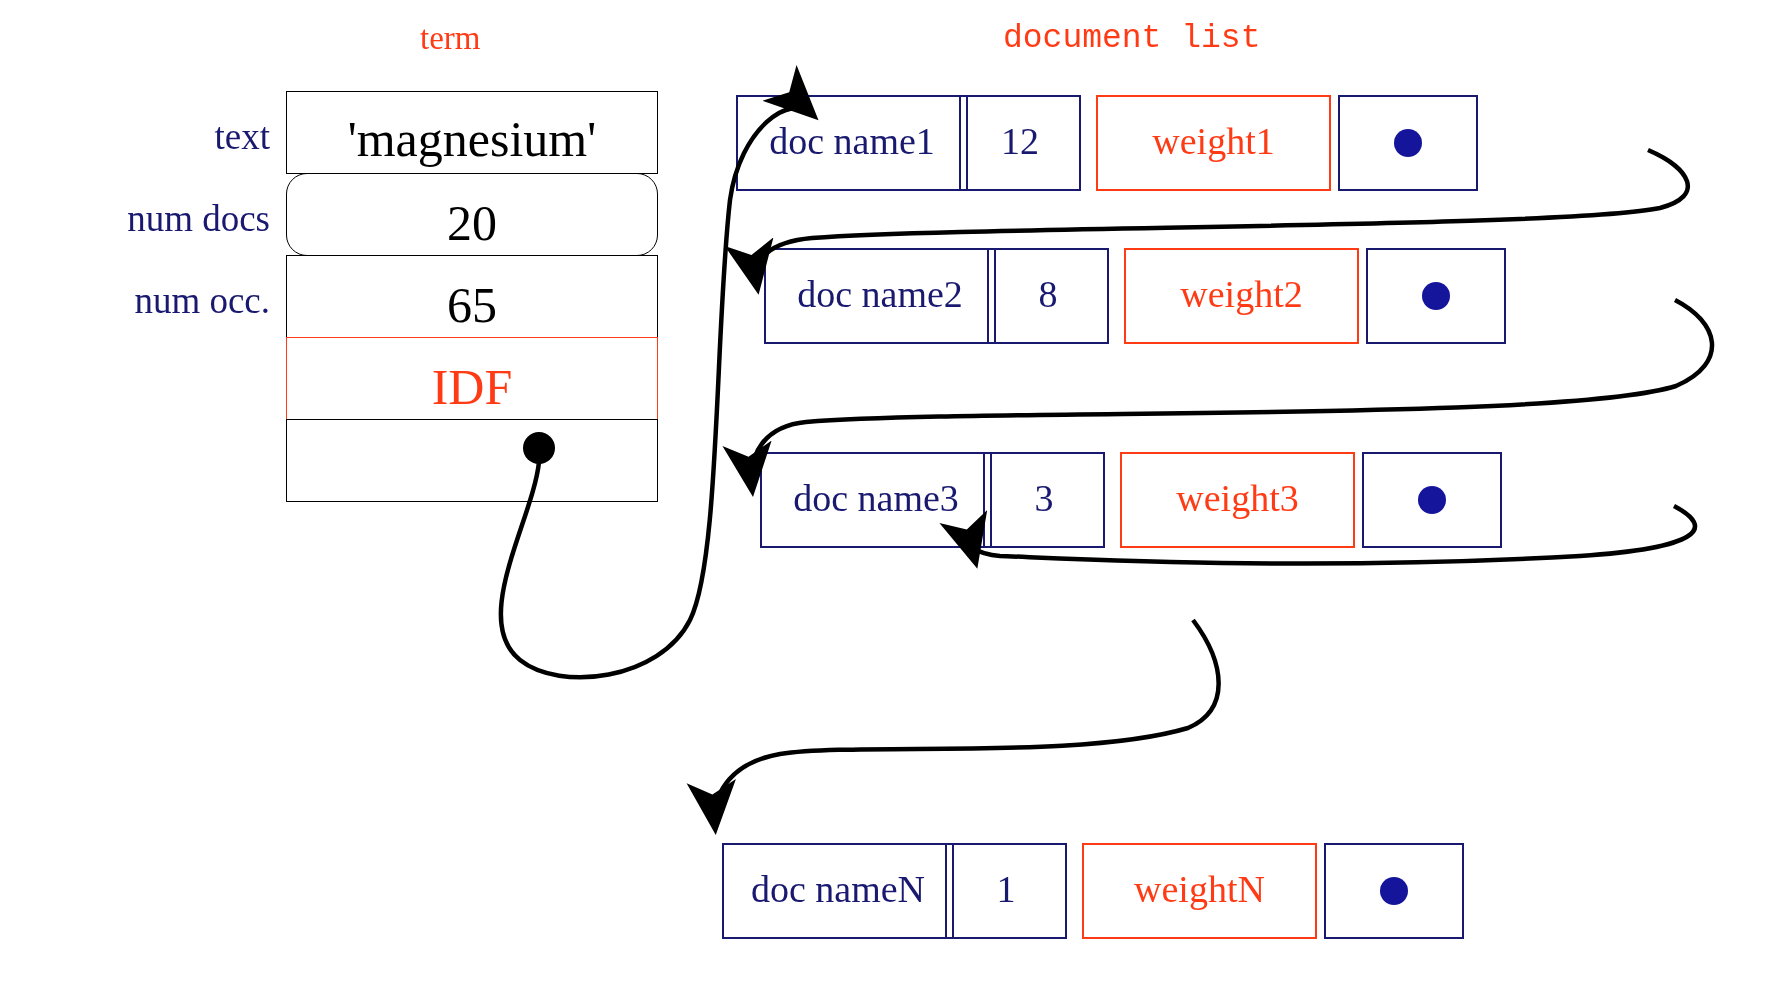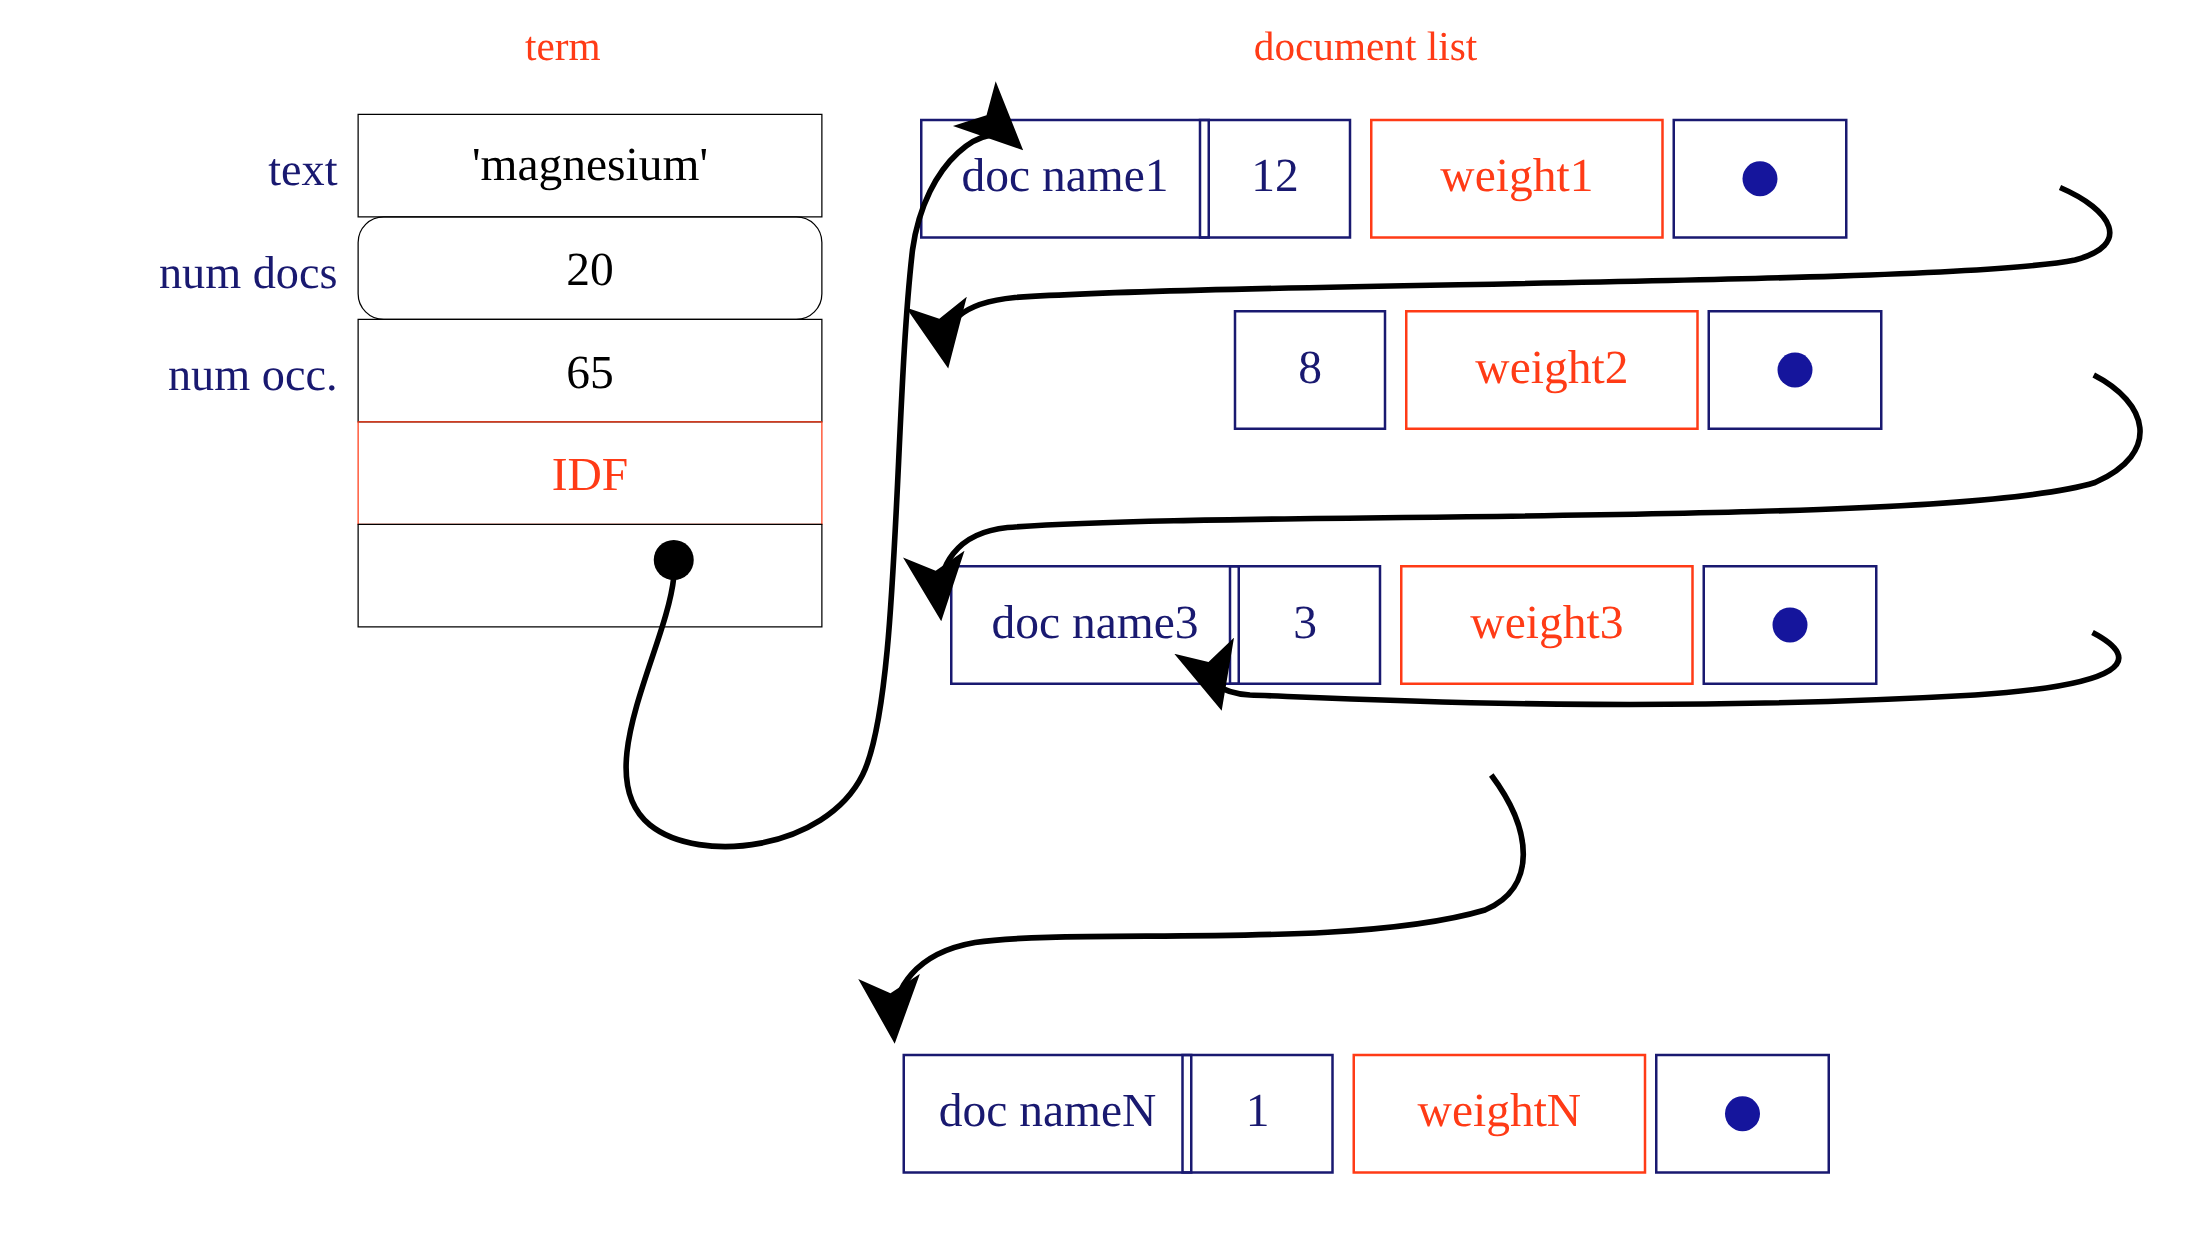--- a/index.html
+++ b/index.html
@@ -22,21 +22,21 @@
   }
   
   .heading {
     position: absolute;
     color: #ff3b16;
     font-size: 33px;
     line-height: 1;
     white-space: nowrap;
   }
   #term-heading { left: 420px; top: 22px; }
-  #doclist-heading { left: 1003px; top: 22px; }
+  #doclist-heading { left: 1003px; top: 22px; font-family: Liberation Mono, monospace; }
 
   
   #term-table {
     position: absolute;
     left: 286px;
     top: 91px;
     width: 372px;
     height: 411px;
   }
   .trow {
@@ -45,21 +45,21 @@
     width: 372px;
     box-sizing: border-box;
     border: 1.5px solid #000000;
     background: transparent;
   }
   .trow .cellval {
     position: absolute;
     left: 0;
     right: 0;
     text-align: center;
-    font-size: 38px;
+    font-size: 50px;
     color: #000000;
     white-space: nowrap;
   }
   #trow-text   { top: 0px;   height: 83px; }
   #trow-docs   { top: 82px;  height: 83px; border-radius: 21px; }
   #trow-occ    { top: 164px; height: 83px; }
   #trow-idf    { top: 246px; height: 83px; border-color: #ff3b16; }
   #trow-ptr    { top: 328px; height: 83px; }
 
   #trow-text .cellval  { top: 18px; }
@@ -190,20 +190,23 @@
     </div>
     <div class="cell c-weight weight">
       <span class="txt">weight1</span>
     </div>
     <div class="cell c-ptr">
       <span class="dot"></span>
     </div>
   </div>
 
   <div class="node" id="node2">
+    <div class="cell c-name">
+      <span class="txt">doc name2</span>
+    </div>
     <div class="cell c-count">
       <span class="txt">8</span>
     </div>
     <div class="cell c-weight weight">
       <span class="txt">weight2</span>
     </div>
     <div class="cell c-ptr">
       <span class="dot"></span>
     </div>
   </div>

